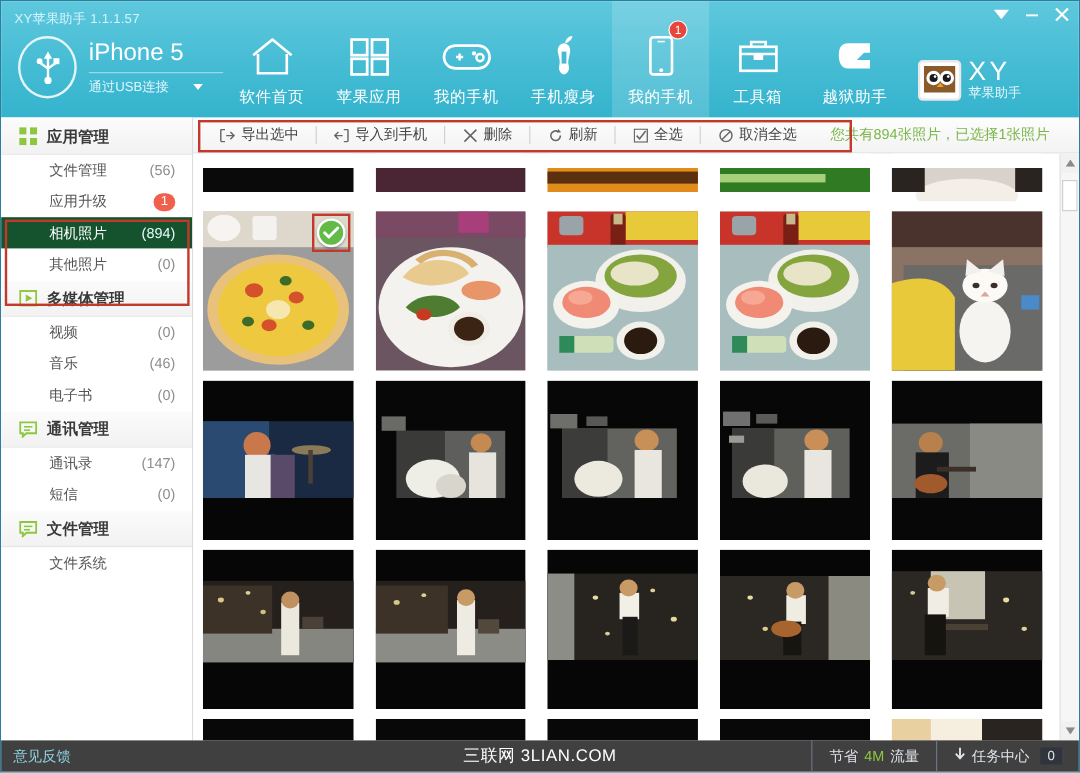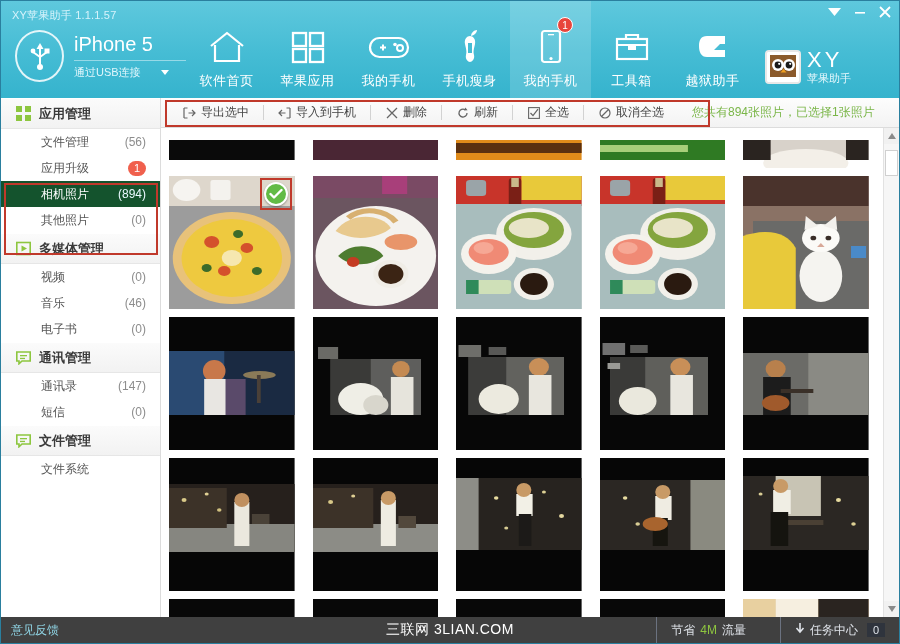--- a/index.html
+++ b/index.html
@@ -194,21 +194,21 @@
     height: 26px; flex: 0 0 26px;
     background: #404040; color: #cfd4dc;
     display: flex; align-items: center; font-size: 12px;
     position: relative;
   }
   .foot-left { padding-left: 10px; color: #8fd3e3; cursor: pointer; }
   .foot-center {
     position: absolute; left: 0; right: 0; text-align: center;
     color: #ffffff; font-size: 14px; letter-spacing: .5px; pointer-events:none;
   }
-  .foot-right { margin-left: auto; display: flex; align-items: center; height: 100%; gap: 20px; }
+  .foot-right { margin-left: auto; display: flex; align-items: center; height: 100%; }
   .foot-cell {
     display: flex; align-items: center; gap: 5px; height: 100%;
     padding: 0 14px; border-left: 1px solid #6b7280; color: #dfe3e9;
   }
   .traffic-num { color: #8ec63f; }
   .task-count {
     background: #2f343d; color: #dfe3e9; font-size: 11px;
     padding: 1px 6px; margin-left: 4px;
   }
 </style>

